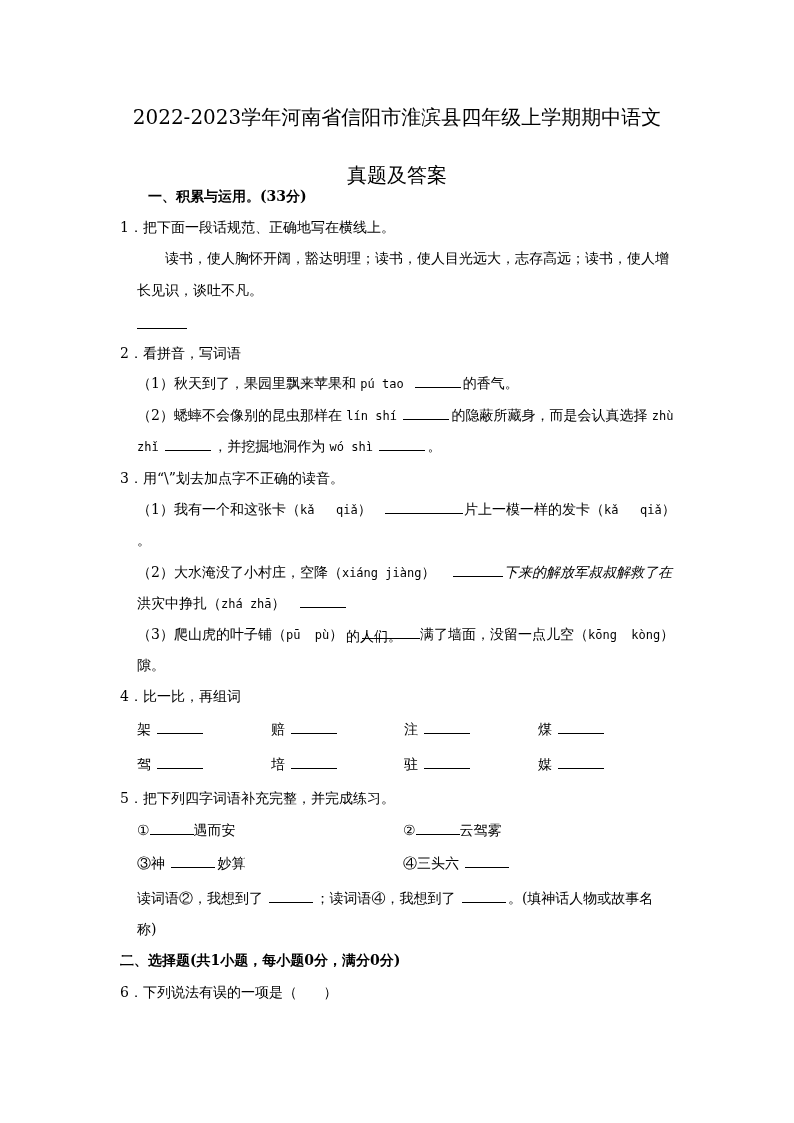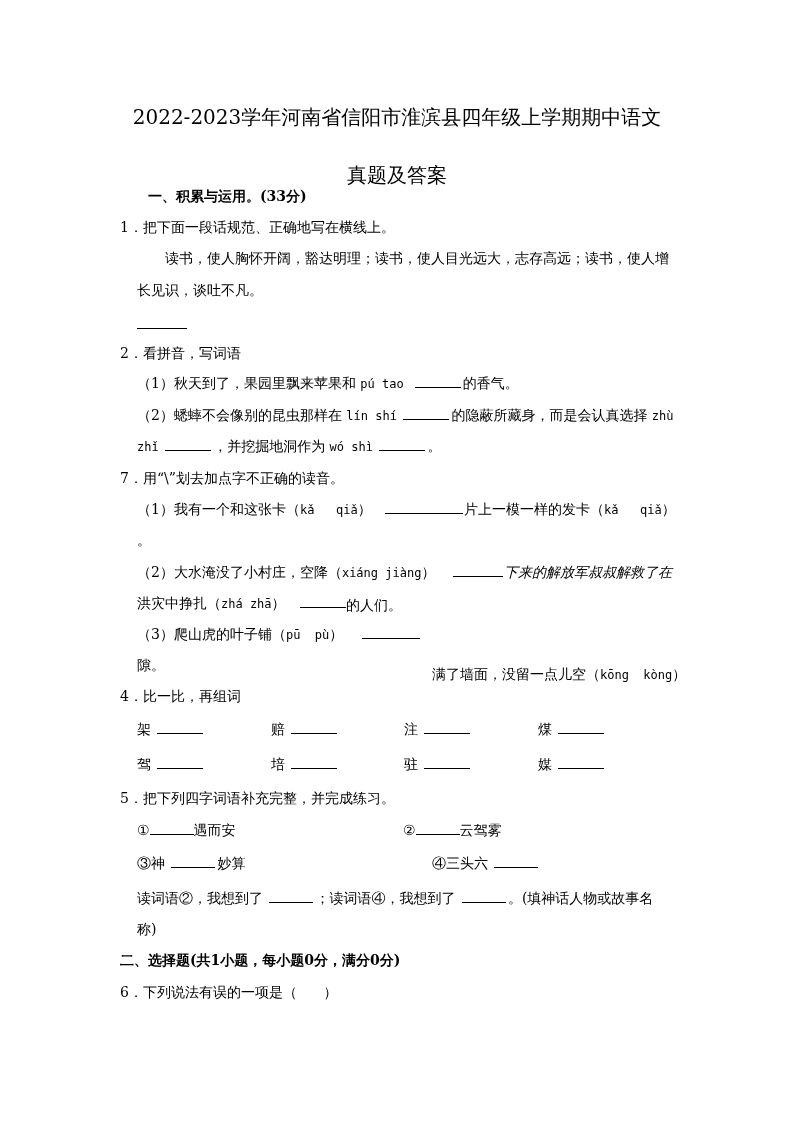--- a/index.html
+++ b/index.html
@@ -33,46 +33,46 @@
   <div class="line" style="top:373px; left:137px;">
     <span>（1）秋天到了，果园里飘来苹果和 </span><span class="py">pú tao</span>&nbsp;&nbsp;<span class="blank" style="width:46px;"></span><span>的香气。</span>
   </div>
   <div class="line" style="top:405px; left:137px;">
     <span>（2）蟋蟀不会像别的昆虫那样在 </span><span class="py">lín shí</span>&nbsp;<span class="blank" style="width:46px;"></span><span>的隐蔽所藏身，而是会认真选择 </span><span class="py">zhù</span>
   </div>
   <div class="line" style="top:436px; left:137px;">
     <span class="py">zhǐ</span>&nbsp;<span class="blank" style="width:46px;"></span><span>，并挖掘地洞作为 </span><span class="py">wó shì</span>&nbsp;<span class="blank" style="width:46px;"></span><span>。</span>
   </div>
 
-  <div class="line" style="top:468px; left:120px;">7．用“\”划去加点字不正确的读音。</div>
+  <div class="line" style="top:468px; left:120px;">3．用“\”划去加点字不正确的读音。</div>
   <div class="line" style="top:499px; left:137px;">
     <span>（1）我有一个和这张卡（</span><span class="py" style="white-space:pre;">kǎ   qiǎ</span><span>）</span>
   </div>
   <div style="position:absolute; top:513px; left:385px; width:78px; border-bottom:1px solid #000;"></div>
   <div class="line" style="top:499px; left:464px;">
     <span>片上一模一样的发卡（</span><span class="py" style="white-space:pre;">kǎ   qiǎ</span><span>）</span>
   </div>
   <div class="line" style="top:530px; left:137px;">。</div>
 
   <div class="line" style="top:562px; left:137px;">
     <span>（2）大水淹没了小村庄，空降（</span><span class="py">xiáng jiàng</span><span>）</span>
   </div>
   <div style="position:absolute; top:576px; left:453px; width:50px; border-bottom:1px solid #000;"></div>
   <div class="line" style="top:562px; left:504px;font-style:italic;">下来的解放军叔叔解救了在</div>
   <div class="line" style="top:593px; left:137px;">
     <span>洪灾中挣扎（</span><span class="py">zhá zhā</span><span>）</span>
   </div>
   <div style="position:absolute; top:607px; left:300px; width:46px; border-bottom:1px solid #000;"></div>
-  <div class="line" style="top:595px; left:346px;">的人们。</div>
+  <div class="line" style="top:626px; left:346px;">的人们。</div>
 
   <div class="line" style="top:624px; left:137px;">
     <span>（3）爬山虎的叶子铺（</span><span class="py" style="white-space:pre;">pū  pù</span><span>）</span>
   </div>
   <div style="position:absolute; top:638px; left:362px; width:58px; border-bottom:1px solid #000;"></div>
-  <div class="line" style="top:624px; left:432px;margin-top:40px;">
+  <div class="line" style="top:624px; left:420px;">
     <span>满了墙面，没留一点儿空（</span><span class="py" style="white-space:pre;">kōng  kòng</span><span>）</span>
   </div>
   <div class="line" style="top:655px; left:137px;">隙。</div>
 
   <div class="line" style="top:686px; left:120px;">4．比一比，再组词</div>
 
   <div class="cell" style="top:719px; left:137px;"><span>架</span> <span class="blank" style="width:46px;"></span></div>
   <div class="cell" style="top:719px; left:271px;"><span>赔</span> <span class="blank" style="width:46px;"></span></div>
   <div class="cell" style="top:719px; left:404px;"><span>注</span> <span class="blank" style="width:46px;"></span></div>
   <div class="cell" style="top:719px; left:538px;"><span>煤</span> <span class="blank" style="width:46px;"></span></div>
@@ -80,21 +80,21 @@
   <div class="cell" style="top:754px; left:137px;"><span>驾</span> <span class="blank" style="width:46px;"></span></div>
   <div class="cell" style="top:754px; left:271px;"><span>培</span> <span class="blank" style="width:46px;"></span></div>
   <div class="cell" style="top:754px; left:404px;"><span>驻</span> <span class="blank" style="width:46px;"></span></div>
   <div class="cell" style="top:754px; left:538px;"><span>媒</span> <span class="blank" style="width:46px;"></span></div>
 
   <div class="line" style="top:788px; left:120px;">5．把下列四字词语补充完整，并完成练习。</div>
 
   <div class="cell" style="top:820px; left:137px;"><span>①</span><span class="blank" style="width:44px; margin:0;"></span><span>遇而安</span></div>
   <div class="cell" style="top:820px; left:403px;text-align:right;"><span>②</span><span class="blank" style="width:44px; margin:0;"></span><span>云驾雾</span></div>
   <div class="cell" style="top:853px; left:137px;"><span>③神 </span><span class="blank" style="width:44px;"></span><span>妙算</span></div>
-  <div class="cell" style="top:853px; left:403px;margin-left:29px;"><span>④三头六 </span><span class="blank" style="width:44px;"></span></div>
+  <div class="cell" style="top:853px; left:403px;"><span>④三头六 </span><span class="blank" style="width:44px;"></span></div>
 
   <div class="line" style="top:888px; left:137px;">
     <span>读词语②，我想到了 </span><span class="blank" style="width:44px;"></span><span>；读词语④，我想到了 </span><span class="blank" style="width:44px;"></span><span>。(填神话人物或故事名</span>
   </div>
   <div class="line" style="top:919px; left:137px;">称)</div>
 
   <div class="line bold" style="top:950px; left:120px;">二、选择题(共1小题，每小题0分，满分0分)</div>
   <div class="line" style="top:982px; left:120px; white-space:pre;">6．下列说法有误的一项是（      ）</div>
 
 </div>

